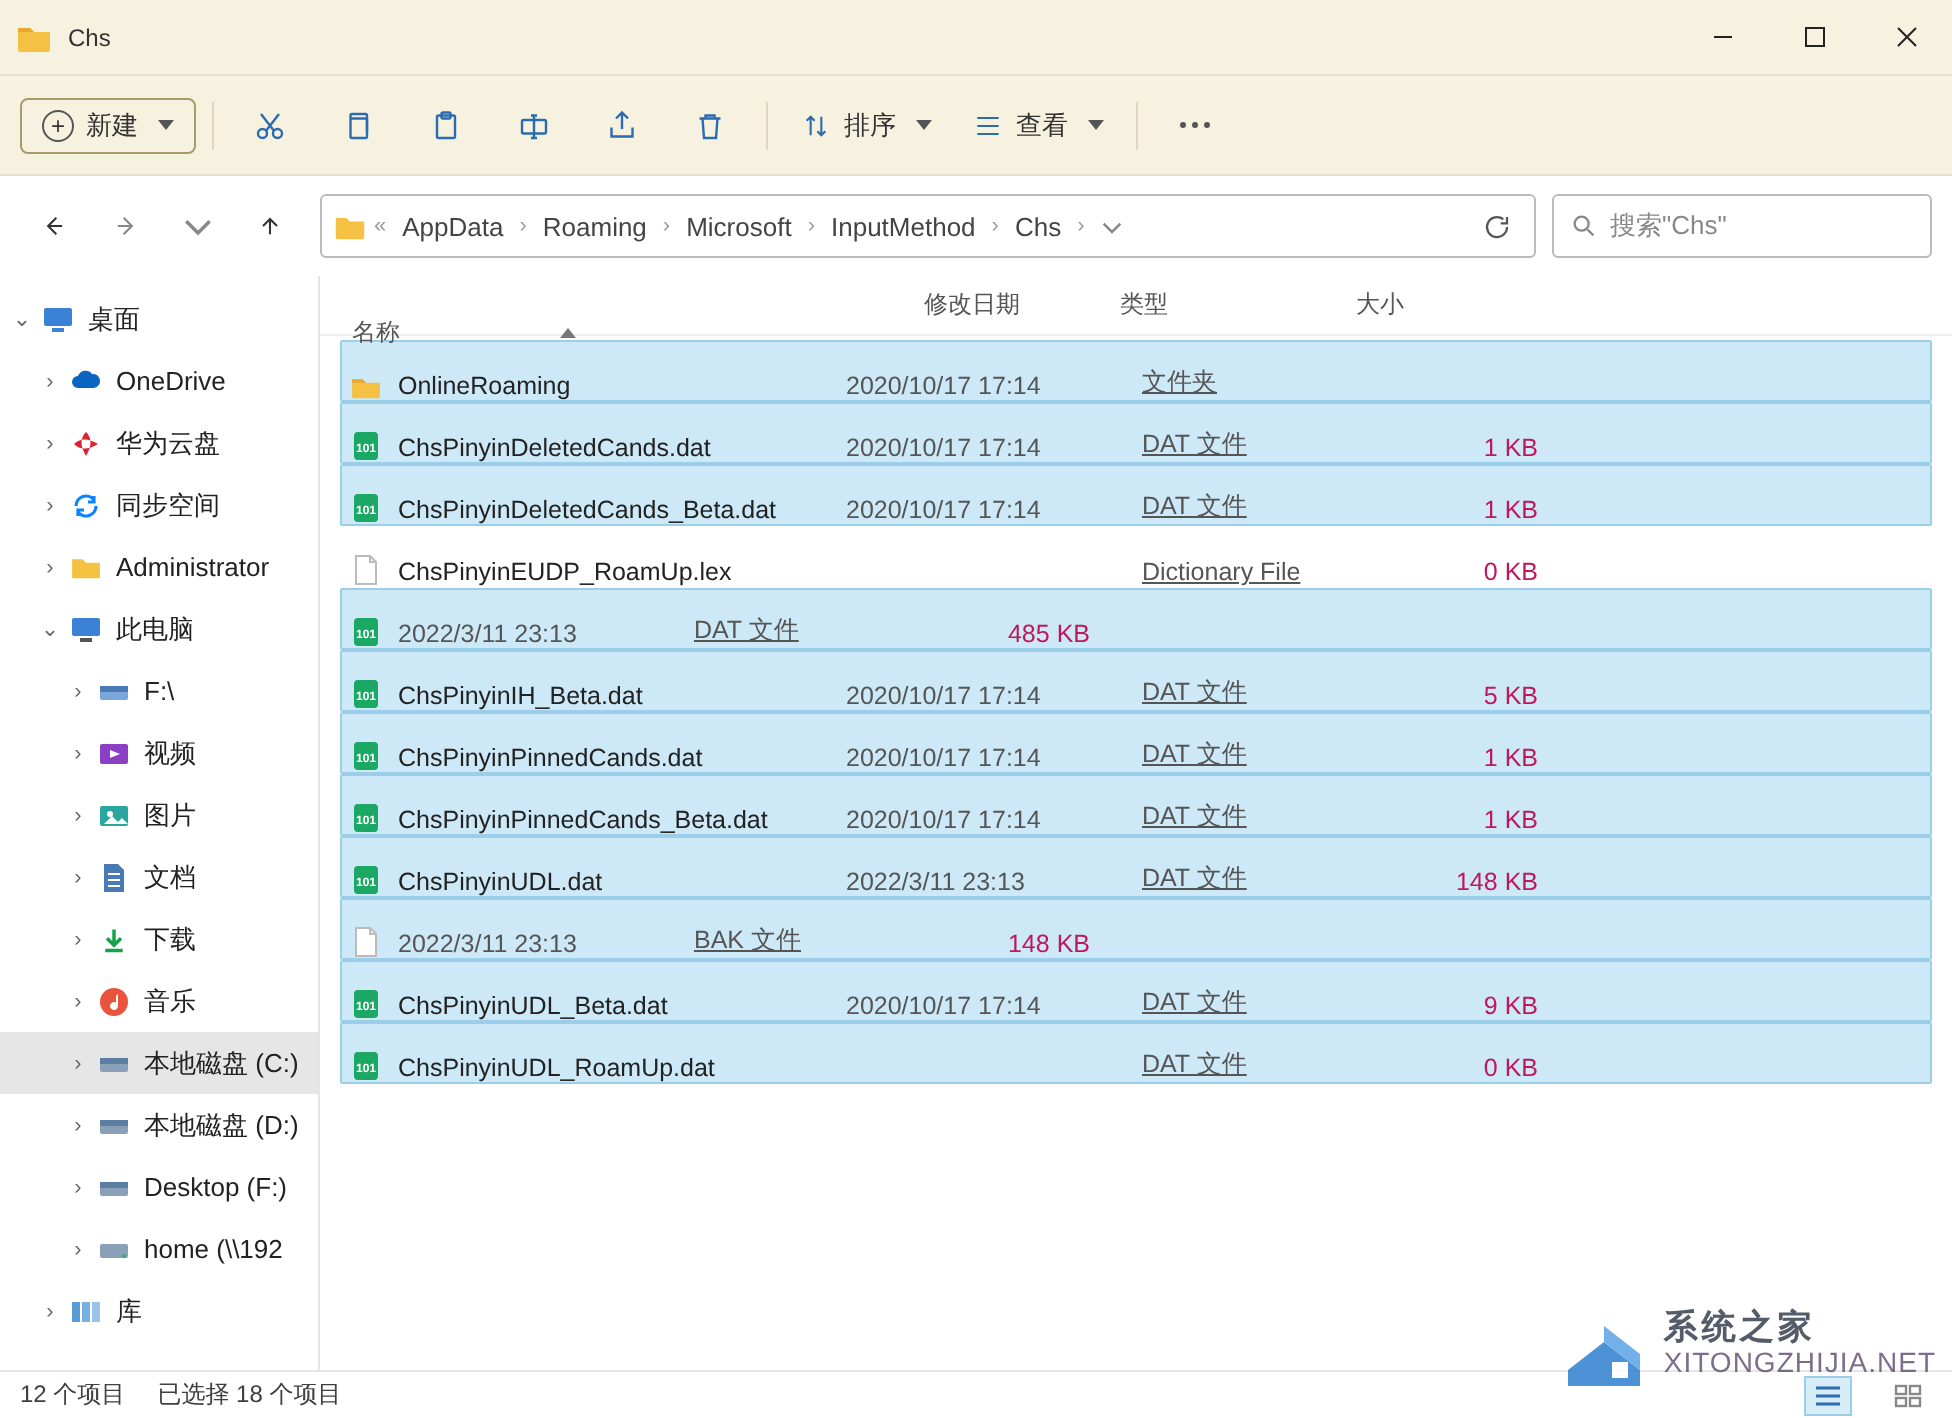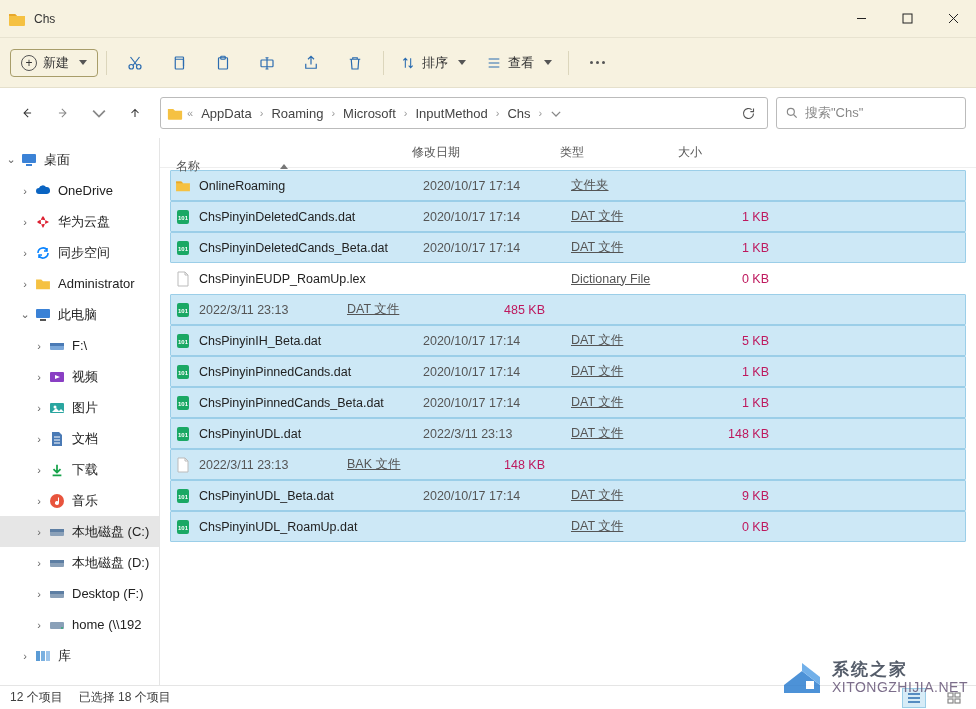--- a/index.html
+++ b/index.html
@@ -46,41 +46,41 @@
 .side-item .exp { width: 14px; display:flex; justify-content:center; color:#666; font-size:11px; }
 .side-item .ico { width: 18px; height: 18px; display:flex; align-items:center; justify-content:center; margin-right:4px; }
 .side-item.d1 { padding-left: 18px; }
 .side-item.d2 { padding-left: 32px; }
 .side-item.sel { background: #e6e6e6; }
 
 
 .filepane { flex:1; overflow:hidden; }
 .colhdr { display:flex; height: 30px; align-items:center; border-bottom: 1px solid #eee; font-size: 12px; color: #555; }
 .colhdr .c-name { width: 252px; padding-left: 16px; display:flex; align-items:center; gap:40px;margin-top:28px; }
-.colhdr .c-date { width: 148px; }
+.colhdr .c-date { width: 148px; text-align: center; }
 .colhdr .c-type { width: 118px; }
 .colhdr .c-size { width: 90px; text-align:left; }
 .sort-up { width:0; height:0; border-left:4px solid transparent; border-right:4px solid transparent; border-bottom:5px solid #777; margin-left:40px; }
 .rows { padding: 2px 10px 0 10px; }
-.row { display:flex; align-items:center; height: 31px; font-size: 12.5px; background: #cde8f6; border: 1px solid #9bcee8; border-radius:1px; margin-bottom:0px; }
+.row { display:flex; align-items:flex-end; height: 31px; font-size: 12.5px; background: #cde8f6; border: 1px solid #9bcee8; border-radius:1px; margin-bottom:0px; }
 .row.unsel { background: transparent; border-color: transparent; }
 .row .ico { width:20px; display:flex; justify-content:center; margin-left:2px; margin-right:6px; }
 .row .nm { width: 224px; color:#222; white-space:nowrap; overflow:hidden; text-overflow:ellipsis; }
 .row .dt { width: 148px; color:#555; }
 .row .tp { width: 118px; color:#555;text-decoration:underline; }
 .row .sz { width: 80px; text-align:right; color:#be185d; }
 
 
 .status { height:24px; border-top:1px solid #e5e5e5; display:flex; align-items:center; font-size:12px; color:#404040; padding:0 10px; gap:16px; }
 .status .spacer { flex:1; }
 .status .viewbtn { width:24px; height:20px; display:flex; align-items:center; justify-content:center; border:1px solid transparent; }
 .status .viewbtn.active { background:#d7ecf7; border-color:#9bcee8; }
 
 
-.watermark { position:absolute; right:8px; bottom:14px; display:flex; align-items:flex-end; gap:6px; opacity:0.85;margin-top:24px; }
+.watermark { position:absolute; right:8px; bottom:14px; display:flex; align-items:flex-start; gap:6px; opacity:0.85;margin-top:24px; }
 .watermark .txt { text-align:left; font-size:12px; line-height:1.1; color:#374050; }
 .watermark .txt .cn { font-weight:700; font-size:17px; letter-spacing:2px; }
 .watermark .txt .en { font-size:14px; color:#657; letter-spacing:0.5px; }
 
 
 .folder-ico, .ic-folder { display:inline-block; }
 svg { display:block; }
 </style>
 </head>
 <body>

